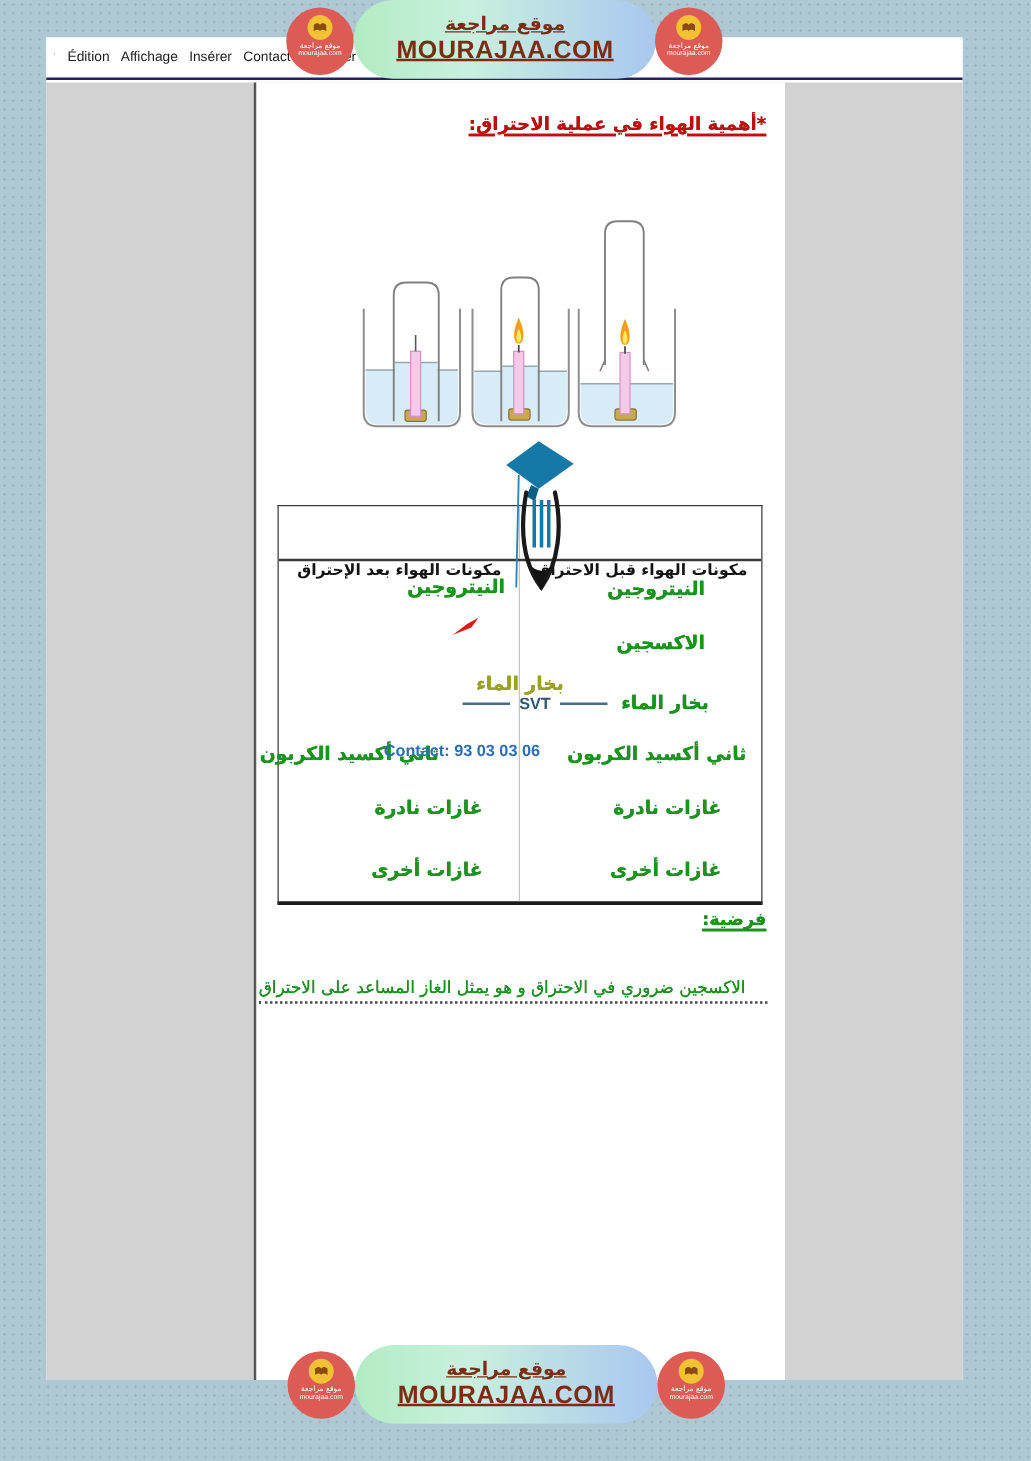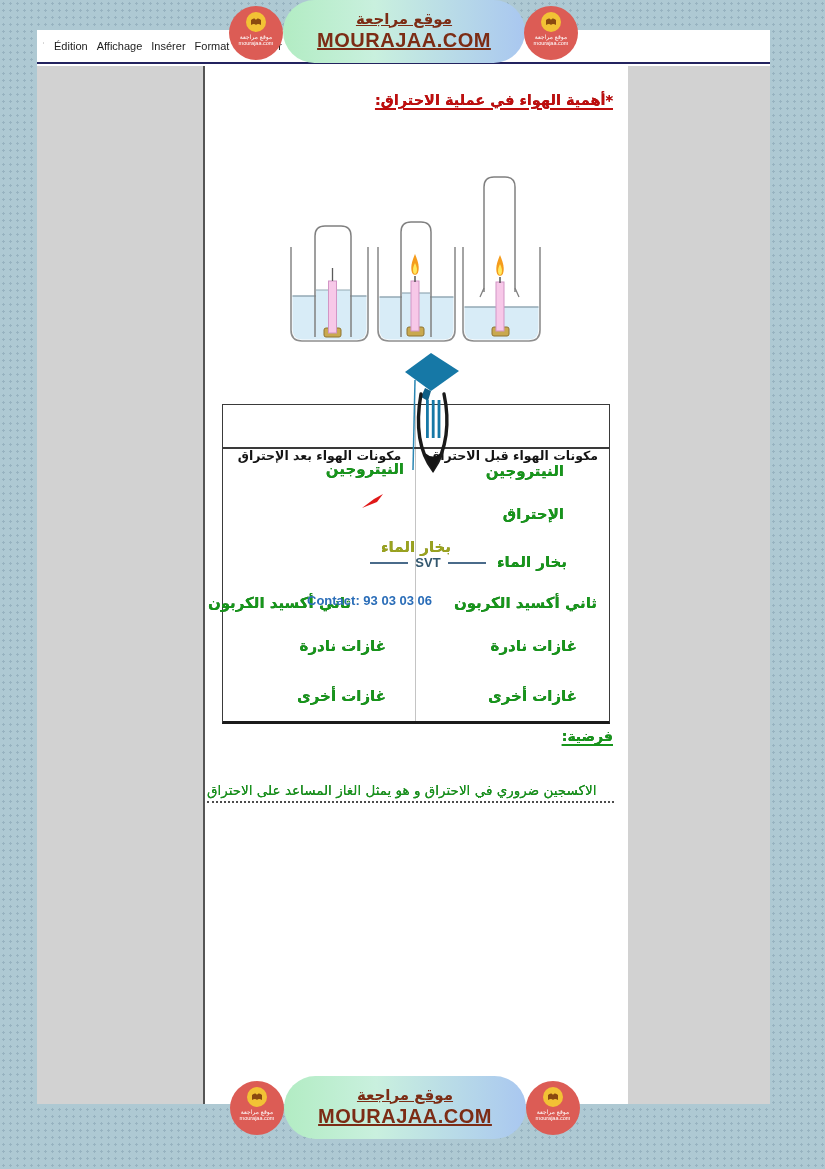--- a/index.html
+++ b/index.html
@@ -117,21 +117,21 @@
 <body>
 
 <div class="desktop">
 
   <div class="window">
     <div class="menubar">
       <span class="mark">ʾ</span>
       <span class="menu-item">Édition</span>
       <span class="menu-item">Affichage</span>
       <span class="menu-item">Insérer</span>
-      <span class="menu-item">Format</span>
+      <span class="menu-item">Contact</span>
       <span class="menu-item">Dessiner</span>
       <span class="menu-item">Aide</span>
     </div>
 
     <div class="workspace">
       <div class="page">
 
         <div class="doc-title">*أهمية الهواء في عملية الاحتراق:</div>
 
         <svg class="figure" width="257" height="192" viewBox="0 0 257 192">
@@ -185,21 +185,21 @@
           <path d="M30,103 L38,122 L46,103 Q38,110 30,103 Z" fill="#141414"></path>
         </svg>
 
         <div class="xtable">
           <div class="divider"></div>
           <div class="hdr-sep"></div>
           <div class="th before">مكونات الهواء قبل الاحتراق</div>
           <div class="th after">مكونات الهواء بعد الإحتراق</div>
 
           <div class="gitem" style="right:45px;  top:57px;">النيتروجين</div>
-          <div class="gitem" style="right:45px;  top:100px;">الإحتراق</div>
+          <div class="gitem" style="right:45px;  top:100px;">الاكسجين</div>
           <div class="gitem" style="right:42px;  top:148px;">بخار الماء</div>
           <div class="gitem" style="right:12px;  top:189px;">ثاني أكسيد الكربون</div>
           <div class="gitem" style="right:32px;  top:232px;">غازات نادرة</div>
           <div class="gitem" style="right:32px;  top:282px;">غازات أخرى</div>
 
           <div class="gitem" style="right:205px; top:55px;">النيتروجين</div>
           <div class="gitem olive" style="right:158px; top:133px;">بخار الماء</div>
           <div class="gitem" style="right:258px; top:189px;">ثاني أكسيد الكربون</div>
           <div class="gitem" style="right:223px; top:232px;">غازات نادرة</div>
           <div class="gitem" style="right:223px; top:282px;">غازات أخرى</div>

